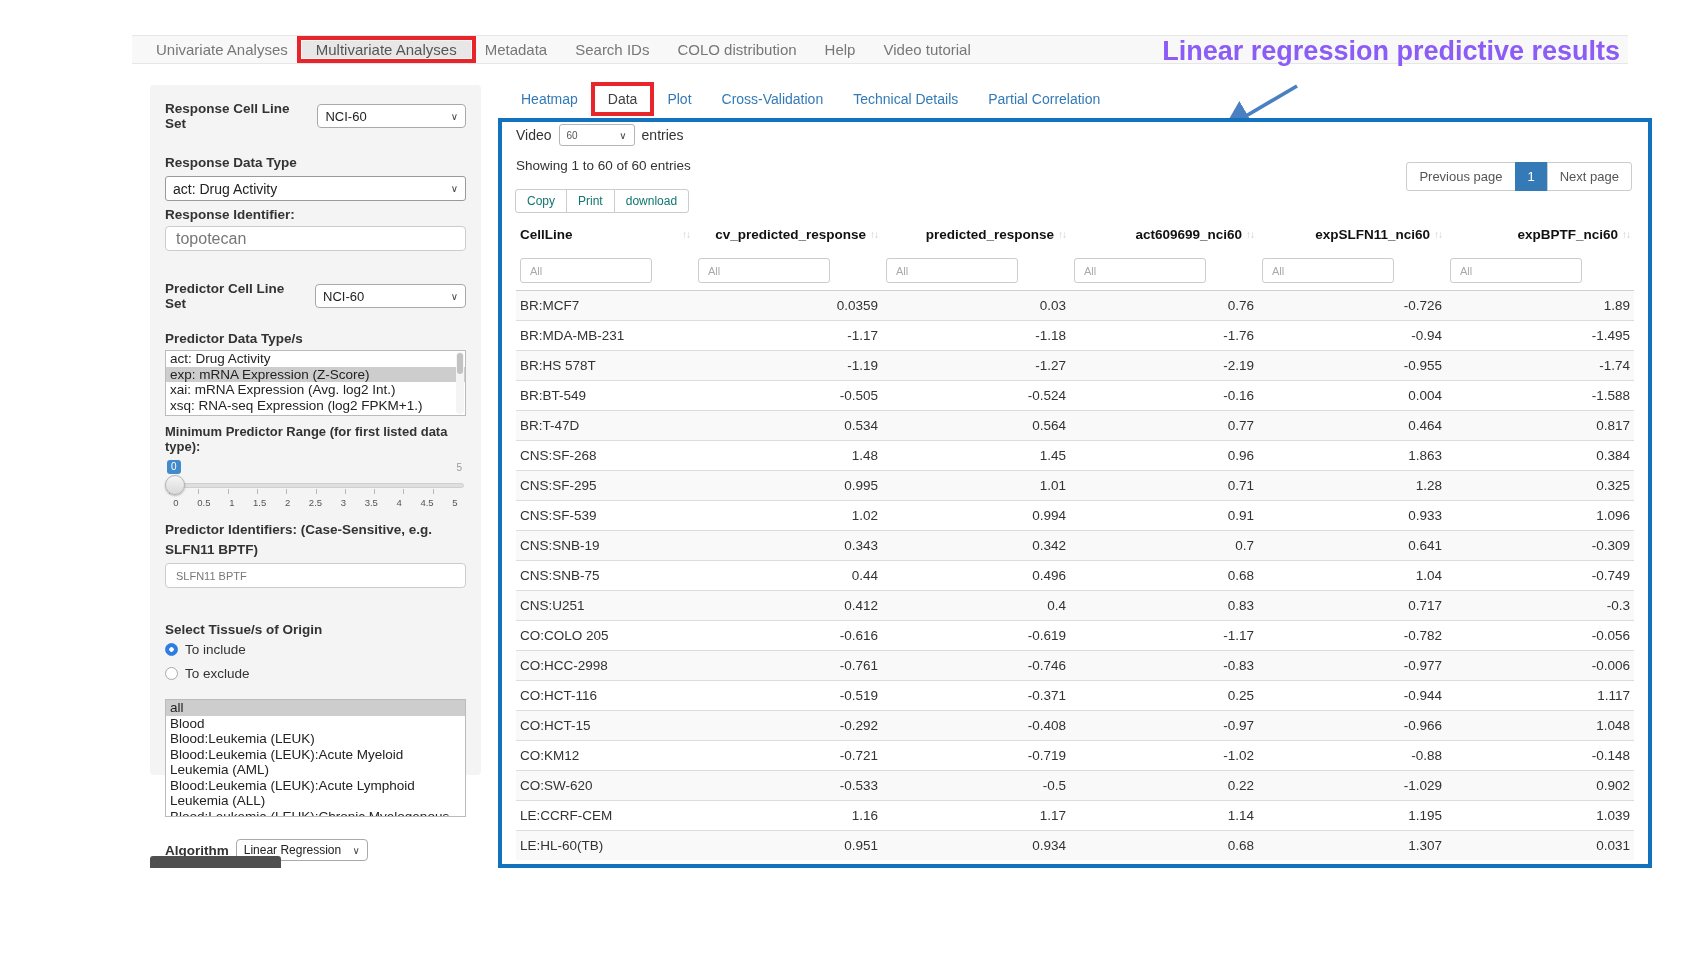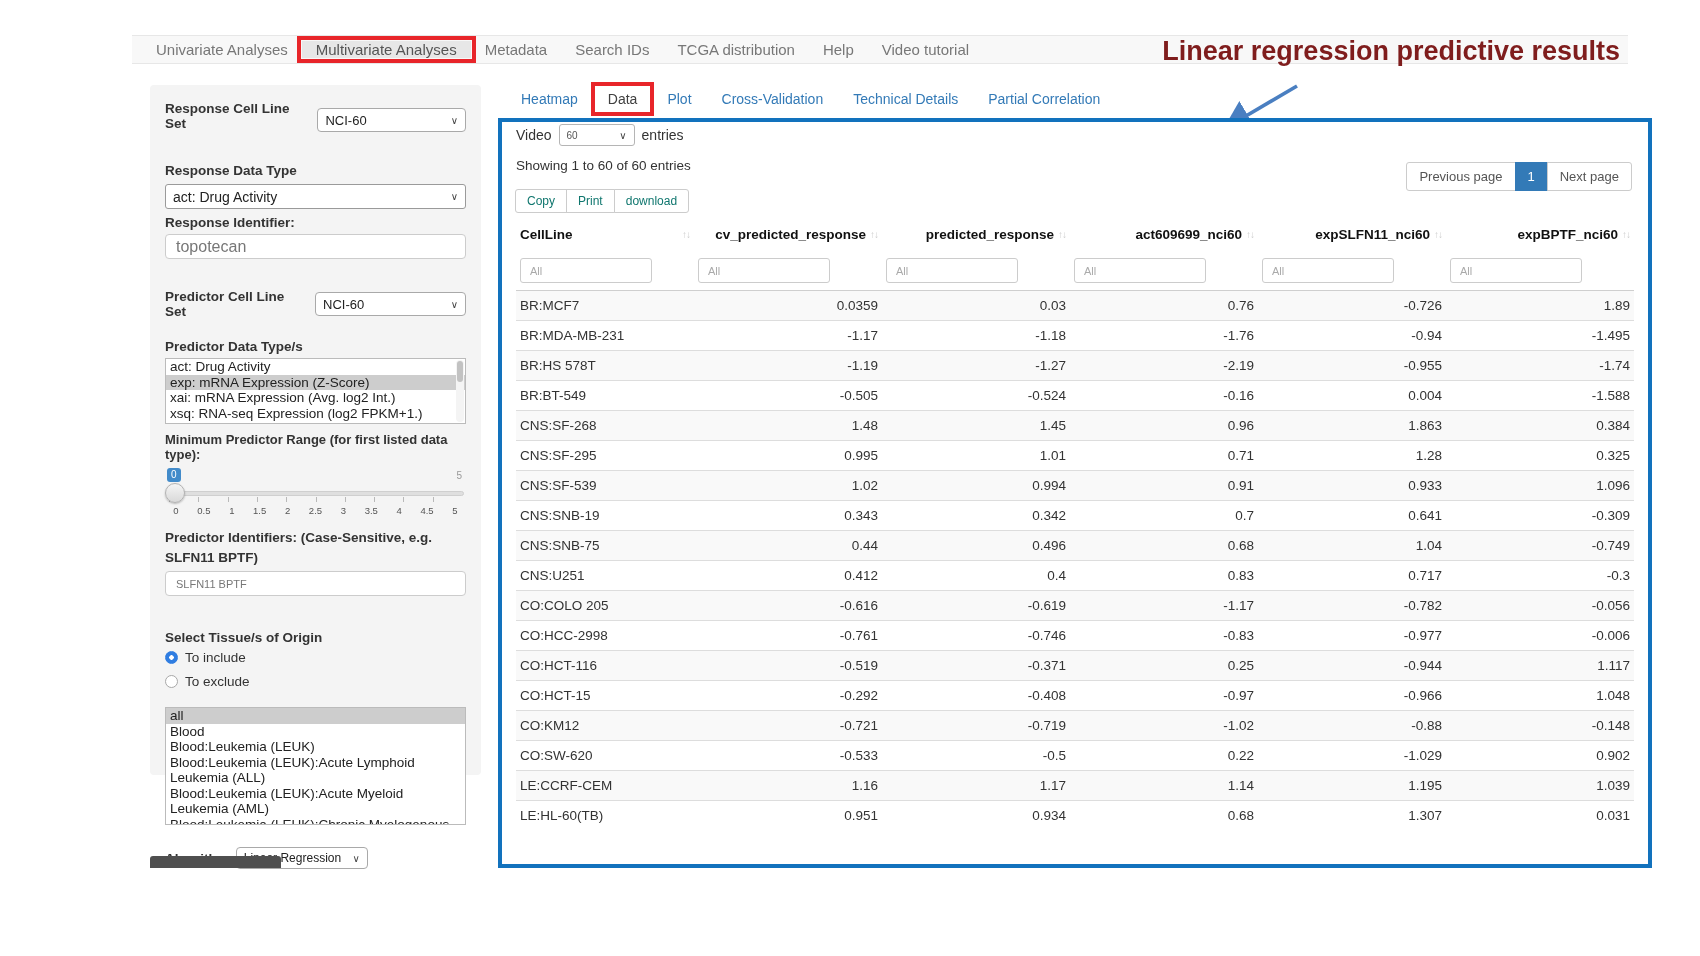--- a/index.html
+++ b/index.html
@@ -6,21 +6,21 @@
   html,body { width:1700px; height:956px; background:#fff; font-family:"Liberation Sans", sans-serif; position:relative; overflow:hidden; }
 
   
   .navbar { position:absolute; left:132px; top:35px; width:1496px; height:29px;
     background:#f8f8f8; border-top:1px solid #e7e7e7; border-bottom:1px solid #e7e7e7;
     display:flex; align-items:center; padding-left:10px; font-size:15px; color:#777; }
   .nav-item { display:flex; align-items:center; padding:0 14px; cursor:pointer; white-space:nowrap; }
   .nav-item.active { background:#e7e7e7; color:#555; outline:4px solid #e8252a; outline-offset:1px; }
 
   .page-title { position:absolute; top:36px; left:1068px; width:552px; text-align:right;
-    font-size:27px; font-weight:bold; color:#7f1d1d; white-space:nowrap; }
+    font-size:27px; font-weight:bold; color:#8b5cf6; white-space:nowrap; }
 
   .annot-arrow { position:absolute; left:1205px; top:80px; }
 
   
   .sidebar { position:absolute; left:150px; top:85px; width:331px; height:690px;
     background:#f4f4f4; border-radius:4px; padding:16px 15px; font-size:13.5px; color:#333; }
   .lbl { font-weight:bold; margin-bottom:4px; }
   .row-inline { display:flex; align-items:center; margin-bottom:6px; }
   .fake-select { background:#fff; border:1px solid #a9a9a9; border-radius:4px; height:24px;
     display:inline-flex; align-items:center; justify-content:space-between; padding:0 7px; font-size:13px; color:#222; cursor:pointer; }
@@ -96,39 +96,39 @@
     background:#4f4f4f; border-radius:3px 3px 0 0; }
 </style>
 </head>
 <body>
 
 <div class="navbar" id="navbar">
     <div class="nav-item">Univariate Analyses</div>
     <div class="nav-item active">Multivariate Analyses</div>
     <div class="nav-item">Metadata</div>
     <div class="nav-item">Search IDs</div>
-    <div class="nav-item">TCGA distribution</div>
+    <div class="nav-item">COLO distribution</div>
     <div class="nav-item">Help</div>
     <div class="nav-item">Video tutorial</div>
   </div>
 
 <div class="page-title">Linear regression predictive results</div>
 
 <svg class="annot-arrow" width="110" height="60">
   <defs>
     <marker id="ah" markerWidth="9" markerHeight="9" refX="6" refY="4.5" orient="auto">
       <path d="M0,0 L8,4.5 L0,9 Z" fill="#4a7fc1"></path>
     </marker>
   </defs>
   <line x1="92" y1="6" x2="24" y2="46" stroke="#4a7fc1" stroke-width="3.6" marker-end="url(#ah)"></line>
 </svg>
 
 <div class="sidebar">
   <div class="row-inline" style="margin-bottom:24px;">
-    <span class="lbl" style="margin-bottom:8px;">Response Cell Line Set</span>
+    <span class="lbl" style="margin-bottom:0;">Response Cell Line Set</span>
     <span class="fake-select sel-inline">
       <span>NCI-60</span>
         <span class="chev">∨</span>
     </span>
   </div>
 
   <div class="lbl">Response Data Type</div>
   <div class="fake-select sel-full">
     <span>act: Drug Activity</span>
       <span class="chev">∨</span>
@@ -190,22 +190,22 @@
       <div class="radio-row">
         <span class="radio"></span>
         <span>To exclude</span>
       </div>
     </div>
 
   <div class="listbox wrap" style="height:118px; margin-top:18px;" id="tissue-list">
       <div class="opt selected">all</div>
       <div class="opt">Blood</div>
       <div class="opt">Blood:Leukemia (LEUK)</div>
+      <div class="opt">Blood:Leukemia (LEUK):Acute Myeloid Leukemia (AML)</div>
       <div class="opt">Blood:Leukemia (LEUK):Acute Lymphoid Leukemia (ALL)</div>
-      <div class="opt">Blood:Leukemia (LEUK):Acute Myeloid Leukemia (AML)</div>
       <div class="opt">Blood:Leukemia (LEUK):Chronic Myelogenous Leukemia (CML)</div>
     </div>
 
   <div class="row-inline" style="margin-top:22px;text-align:right;">
     <span class="lbl" style="margin-bottom:0;">Algorithm</span>
     <span class="fake-select" style="width:132px; height:22px; margin-left:7px; font-size:12px;">
       <span>Linear Regression</span>
         <span class="chev">∨</span>
     </span>
   </div>
@@ -328,20 +328,28 @@
         </tr>
         <tr class="data-row">
           <td class="txt">BR:BT-549</td>
           <td class="num">-0.505</td>
           <td class="num">-0.524</td>
           <td class="num">-0.16</td>
           <td class="num">0.004</td>
           <td class="num">-1.588</td>
         </tr>
         <tr class="data-row">
+          <td class="txt">BR:T-47D</td>
+          <td class="num">0.534</td>
+          <td class="num">0.564</td>
+          <td class="num">0.77</td>
+          <td class="num">0.464</td>
+          <td class="num">0.817</td>
+        </tr>
+        <tr class="data-row">
           <td class="txt">CNS:SF-268</td>
           <td class="num">1.48</td>
           <td class="num">1.45</td>
           <td class="num">0.96</td>
           <td class="num">1.863</td>
           <td class="num">0.384</td>
         </tr>
         <tr class="data-row">
           <td class="txt">CNS:SF-295</td>
           <td class="num">0.995</td>

